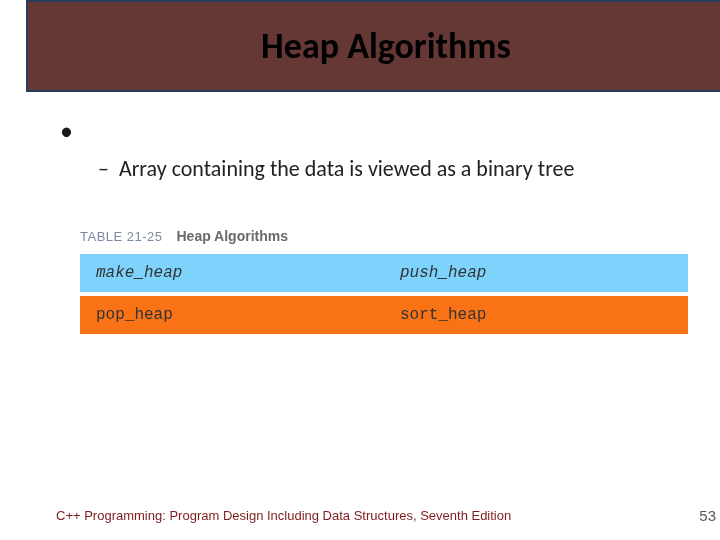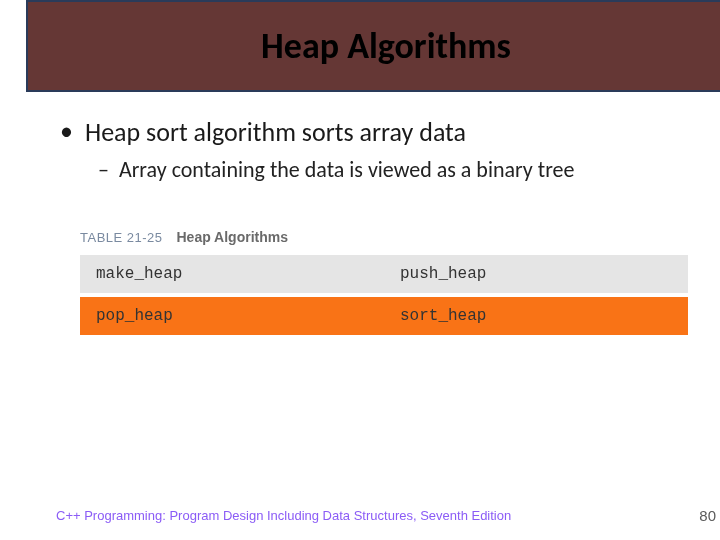--- a/index.html
+++ b/index.html
@@ -25,47 +25,46 @@
     .table-caption .label { color: #7a8aa0; font-weight: normal; margin-right: 10px; font-size: 13px; letter-spacing: 0.5px; }
     .table-caption .title { color: #6a6a6a; font-weight: bold; }
     table.algo { width: 608px; border-collapse: separate; border-spacing: 0; }
     table.algo td {
       width: 50%;
       padding: 10px 16px;
       font-family: "Courier New", monospace;
       font-size: 16px;
       color: #333;
     }
-    table.algo tr.odd td { background: #e5e5e5; }
+    table.algo tr.odd td { background: #7dd3fc; font-style: italic; }
     table.algo tr.even td { background: #f97316; }
     table.algo tr + tr td { border-top: 4px solid #fff; }
     .footer {
       position: absolute;
       left: 0; right: 0; bottom: 0;
       height: 44px;
       display: flex;
       align-items: center;
       justify-content: space-between;
       padding: 0 30px 6px 30px;
     }
-    .footer-text { font-family: Arial, sans-serif; font-size: 13px; color: #8b5cf6; }
+    .footer-text { font-family: Arial, sans-serif; font-size: 13px; color: #7f1d1d; }
     .page-num { font-family: Arial, sans-serif; font-size: 15px; color: #5a5a5a; }
   </style>
 </head>
 <body>
 
 <div class="slide">
   <div class="title-bar">
     <div class="title-text">Heap Algorithms</div>
   </div>
 
   <div class="content">
     <div class="bullet-l1">
       <span class="dot">•</span>
-      <span>Heap sort algorithm sorts array data</span>
     </div>
     <div class="bullet-l2">
       <span class="dash">–</span>
       <span>Array containing the data is viewed as a binary tree</span>
     </div>
 
     <div class="table-wrap">
       <div class="table-caption">
         <span class="label">TABLE 21-25</span>
         <span class="title">Heap Algorithms</span>
@@ -80,15 +79,15 @@
           <td>pop_heap</td>
           <td>sort_heap</td>
         </tr>
       </tbody>
         </table>
     </div>
   </div>
 
   <div class="footer">
     <span class="footer-text">C++ Programming: Program Design Including Data Structures, Seventh Edition</span>
-    <span class="page-num">80</span>
+    <span class="page-num">53</span>
   </div>
 </div>
 
 </body></html>

